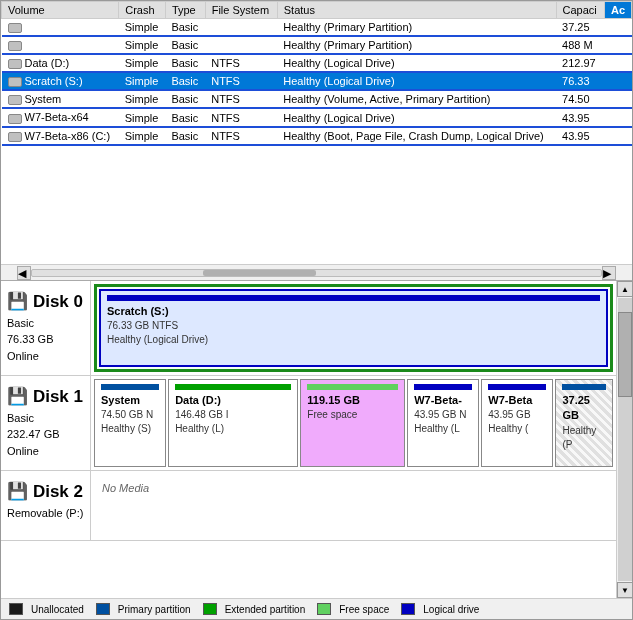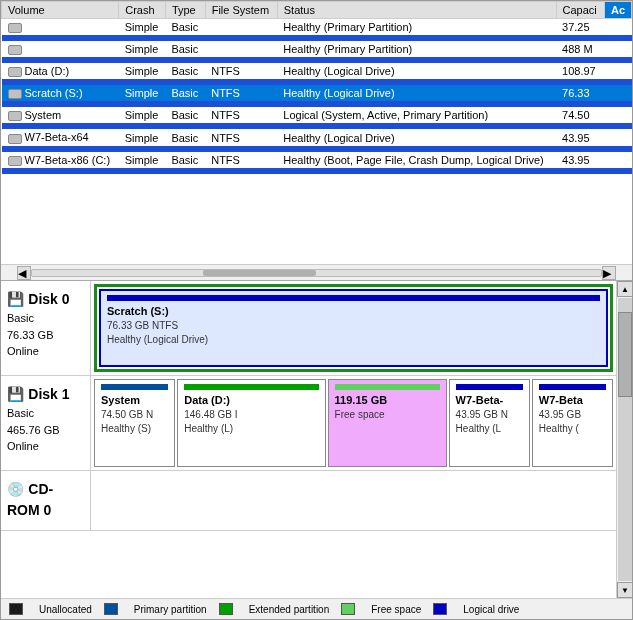--- a/index.html
+++ b/index.html
@@ -54,21 +54,21 @@
       white-space: nowrap;
       color: #000;
       background: #e0e0e0;
     }
 
     tbody tr {
       background: #fff;
     }
 
     tbody td {
-      border-bottom: 6px solid #1d4ed8;
+      border-bottom: 2px solid #1d4ed8;
       padding: 2px 6px;
       white-space: nowrap;
     }
 
     
     .h-scroll {
       height: 16px;
       background: #f0f0f0;
       border-top: 1px solid #ccc;
       display: flex;
@@ -105,21 +105,21 @@
       width: 90px;
       min-width: 90px;
       padding: 8px 6px;
       border-right: 1px solid #ccc;
       font-size: 11px;
       line-height: 1.5;
     }
 
     .disk-label .disk-name {
       font-weight: bold;
-      font-size: 14px;
+      font-size: 17px;
     }
 
     .disk-content {
       flex: 1;
       padding: 3px;
       display: flex;
       flex-direction: row;
       align-items: stretch;
       gap: 2px;
       position: relative;
@@ -188,21 +188,21 @@
       display: flex;
       flex-direction: row;
       gap: 12px;
       align-items: center;
       flex-shrink: 0;
     }
 
     .legend-item {
       display: flex;
       align-items: center;
-      gap: 16px;
+      gap: 8px;
       font-size: 10px;
     }
 
     .legend-box {
       width: 14px;
       height: 12px;
       border: 1px solid #555;
       flex-shrink: 0;
     }
 
@@ -313,38 +313,38 @@
               <td>Healthy (Primary Partition)</td>
               <td>488 M</td>
               <td style="background: transparent;"></td>
             </tr>
             <tr>
               <td><span style="display:inline-block;width:14px;height:10px;background:#c0c0c0;border:1px solid #888;border-radius:2px;margin-right:3px;vertical-align:middle;"></span>Data (D:)</td>
               <td>Simple</td>
               <td>Basic</td>
               <td>NTFS</td>
               <td>Healthy (Logical Drive)</td>
-              <td>108.97</td>
+              <td>212.97</td>
               <td style="background: transparent;"></td>
             </tr>
             <tr class="row-scratch">
               <td><span style="display:inline-block;width:14px;height:10px;background:#c0c0c0;border:1px solid #888;border-radius:2px;margin-right:3px;vertical-align:middle;"></span>Scratch (S:)</td>
               <td>Simple</td>
               <td>Basic</td>
               <td>NTFS</td>
               <td>Healthy (Logical Drive)</td>
               <td>76.33</td>
               <td style="background: rgb(0, 120, 215);"></td>
             </tr>
             <tr>
               <td><span style="display:inline-block;width:14px;height:10px;background:#c0c0c0;border:1px solid #888;border-radius:2px;margin-right:3px;vertical-align:middle;"></span>System</td>
               <td>Simple</td>
               <td>Basic</td>
               <td>NTFS</td>
-              <td>Logical (System, Active, Primary Partition)</td>
+              <td>Healthy (Volume, Active, Primary Partition)</td>
               <td>74.50</td>
               <td style="background: transparent;"></td>
             </tr>
             <tr>
               <td><span style="display:inline-block;width:14px;height:10px;background:#c0c0c0;border:1px solid #888;border-radius:2px;margin-right:3px;vertical-align:middle;"></span>W7-Beta-x64</td>
               <td>Simple</td>
               <td>Basic</td>
               <td>NTFS</td>
               <td>Healthy (Logical Drive)</td>
               <td>43.95</td>
@@ -391,21 +391,21 @@
               <div class="part-details">Healthy (Logical Drive)</div>
             </div>
           </div>
         </div>
       </div>
 
       <div class="disk-panel">
         <div class="disk-label">
           <div class="disk-name">💾 Disk 1</div>
           <div>Basic</div>
-          <div>465.76 GB</div>
+          <div>232.47 GB</div>
           <div>Online</div>
         </div>
         <div class="disk1-row">
           <div class="partition-block p-system">
             <div class="color-stripe stripe-blue"></div>
             <div class="part-name">System</div>
             <div class="part-details">74.50 GB N</div>
             <div class="part-details">Healthy (S)</div>
           </div>
           <div class="partition-block p-data">
@@ -424,28 +424,39 @@
             <div class="part-name">W7-Beta-</div>
             <div class="part-details">43.95 GB N</div>
             <div class="part-details">Healthy (L</div>
           </div>
           <div class="partition-block p-w7beta86">
             <div class="color-stripe stripe-darkblue"></div>
             <div class="part-name">W7-Beta</div>
             <div class="part-details">43.95 GB</div>
             <div class="part-details">Healthy (</div>
           </div>
-        </div>
-      </div>
-
+          <div class="partition-block p-37" style="background: repeating-linear-gradient(45deg, #e0e0e0, #e0e0e0 3px, #f8f8f8 3px, #f8f8f8 6px);">
+            <div class="color-stripe stripe-blue"></div>
+            <div class="part-name">37.25 GB</div>
+            <div class="part-details">Healthy (P</div>
+          </div>
+        </div>
+      </div>
+
+      <div class="disk-panel" style="min-height:70px;">
+        <div class="disk-label">
+          <div class="disk-name">💾 Disk 2</div>
+          <div>Removable (P:)</div>
+        </div>
+        <div class="disk-content">
+          <div class="no-media">No Media</div>
+        </div>
+      </div>
 
       <div class="cdrom-panel">
-        <div class="disk-label">
-          <div class="disk-name">💿 CD-ROM 0</div>
-        </div>
         <div class="disk-content">
         </div>
       </div>
 
     </div>
 
     <div style="width:16px; background:#f0f0f0; border-left:1px solid #ccc; display:flex; flex-direction:column;">
       <div class="scroll-btn">▲</div>
       <div class="scroll-track">
         <div class="scroll-thumb"></div>

